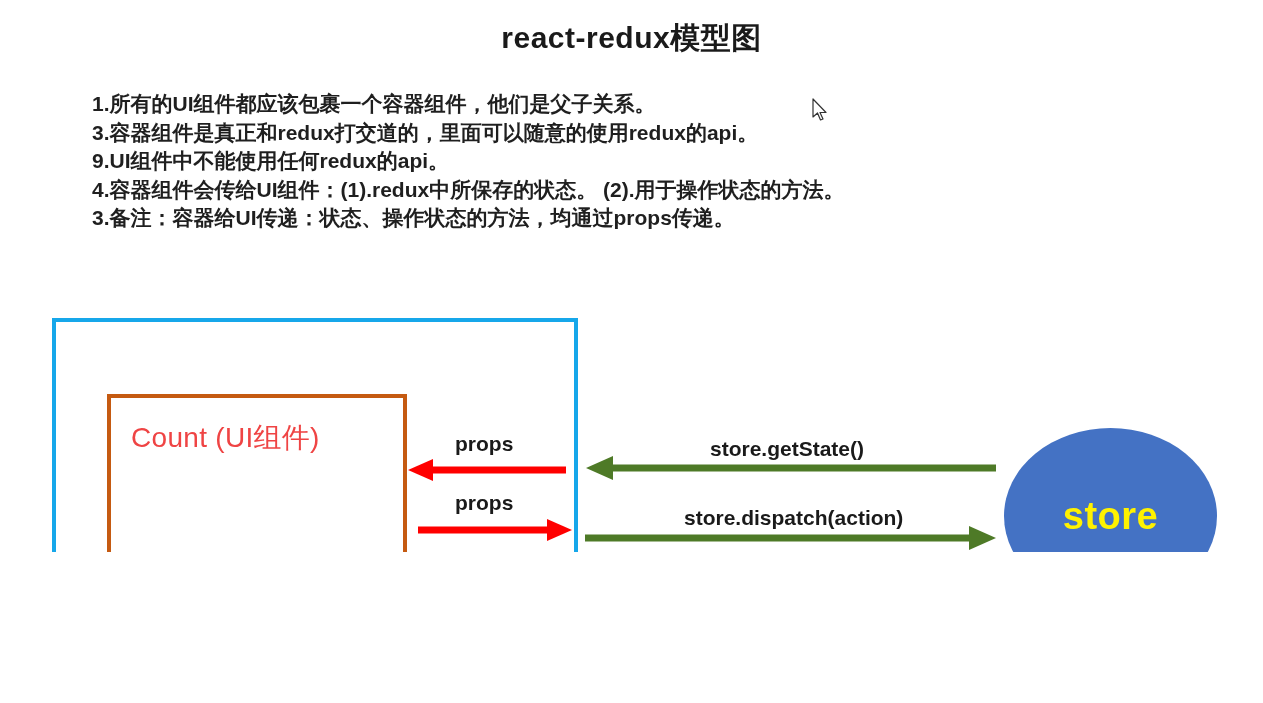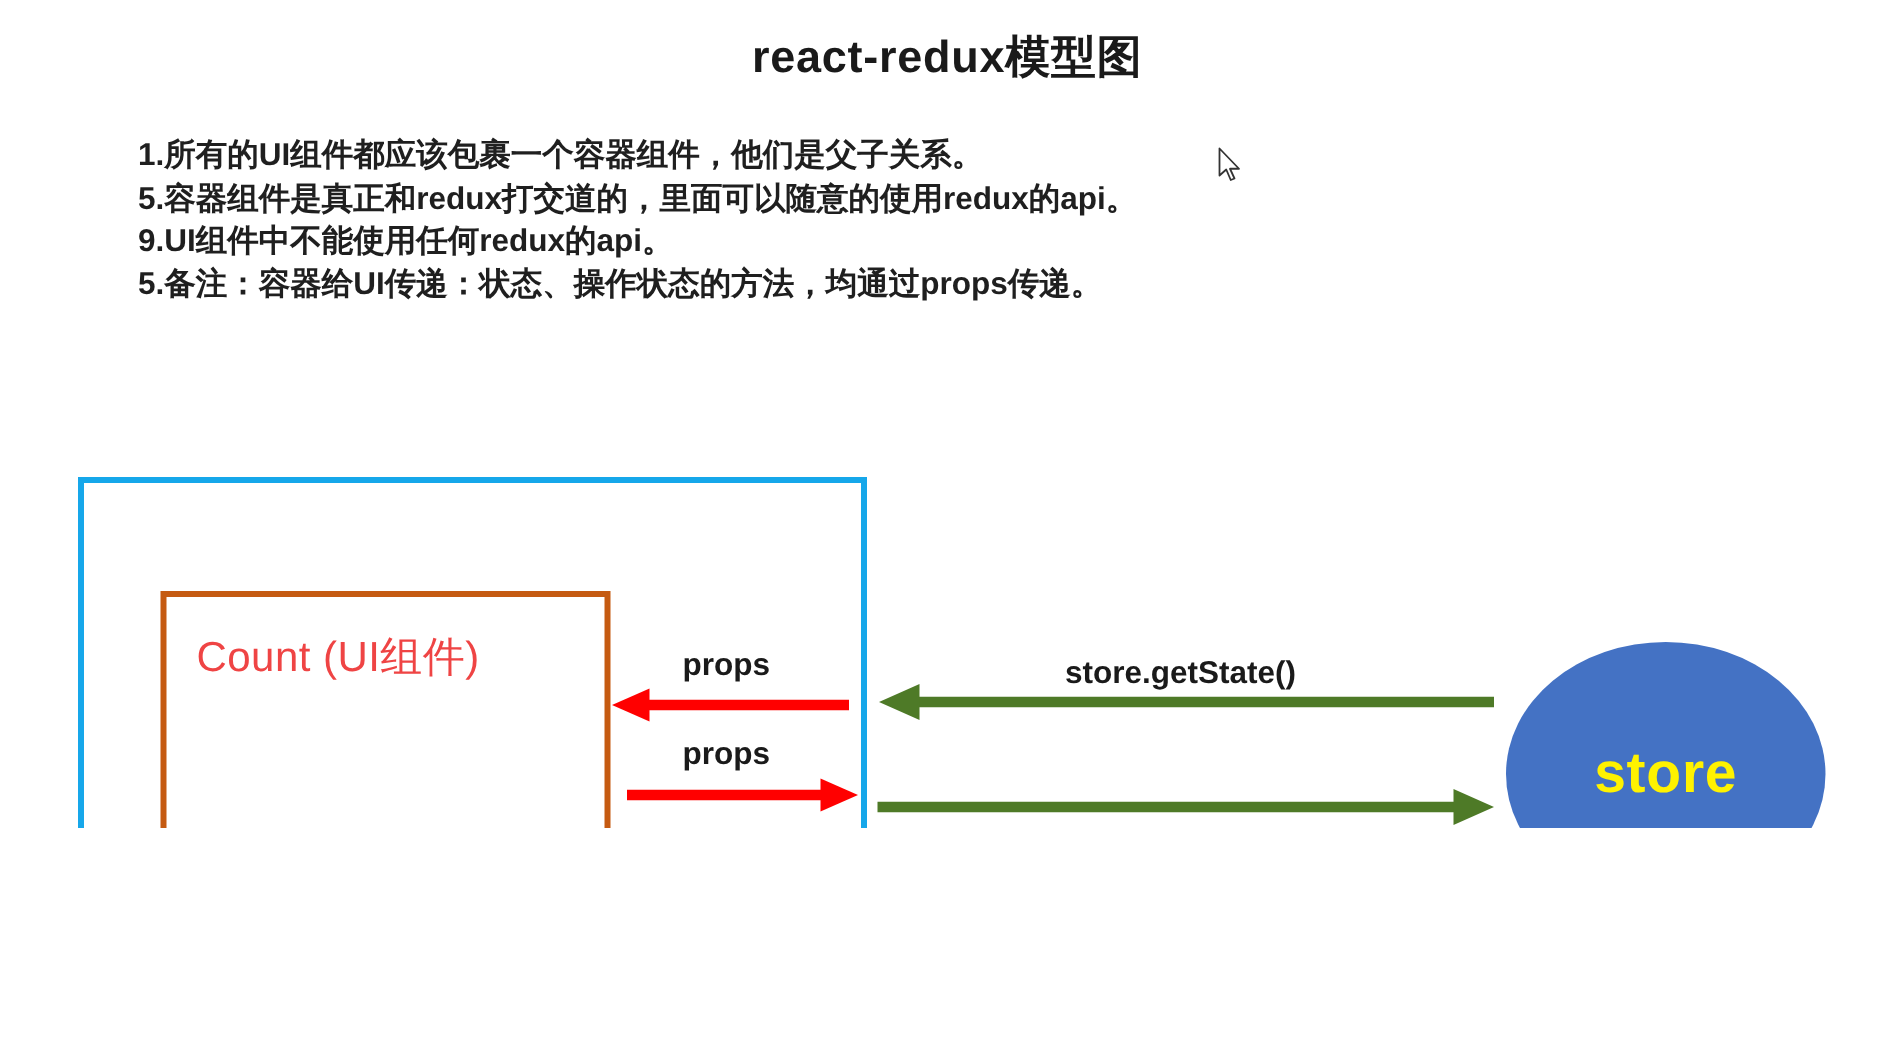--- a/index.html
+++ b/index.html
@@ -160,23 +160,24 @@
 </style>
 </head>
 <body>
 
 <div id="canvas">
 
   <div class="page-title">react-redux模型图</div>
 
   <div class="notes">
     <div class="note-line">1.所有的UI组件都应该包裹一个容器组件，他们是父子关系。</div>
-    <div class="note-line">5.容器组件是真正和redux打交道的，里面可以随意的使用redux的api。</div>
+    <div class="note-line">3.容器组件是真正和redux打交道的，里面可以随意的使用redux的api。</div>
     <div class="note-line">9.UI组件中不能使用任何redux的api。</div>
-    <div class="note-line">5.备注：容器给UI传递：状态、操作状态的方法，均通过props传递。</div>
+    <div class="note-line">4.容器组件会传给UI组件：(1).redux中所保存的状态。  (2).用于操作状态的方法。</div>
+    <div class="note-line">3.备注：容器给UI传递：状态、操作状态的方法，均通过props传递。</div>
   </div>
 
 
   <div class="container-box"></div>
 
   <div class="ui-box"></div>
   <div class="ui-box-label">Count (UI组件)</div>
 
   <svg class="arrow-layer" viewBox="0 0 1263 703" xmlns="http://www.w3.org/2000/svg">
 
@@ -197,20 +198,21 @@
 
     <g>
       <line x1="585" y1="538" x2="972" y2="538" stroke="#4E7A27" stroke-width="7"></line>
       <polygon points="996,538 969,526 969,550" fill="#4E7A27"></polygon>
     </g>
   </svg>
 
   <div class="arrow-label lbl-props-up">props</div>
   <div class="arrow-label lbl-props-down">props</div>
   <div class="arrow-label lbl-getstate">store.getState()</div>
+  <div class="arrow-label lbl-dispatch">store.dispatch(action)</div>
 
   <div class="redux-ellipse">
     <span class="redux-text">store</span>
   </div>
 
   <svg class="cursor" viewBox="0 0 18 26" xmlns="http://www.w3.org/2000/svg">
     <polygon points="1,1 1,19 5.5,15 8.5,22 11,21 8,14.5 14,14.5" fill="#ffffff" stroke="#333333" stroke-width="1.2" stroke-linejoin="round"></polygon>
   </svg>
 
 </div>

